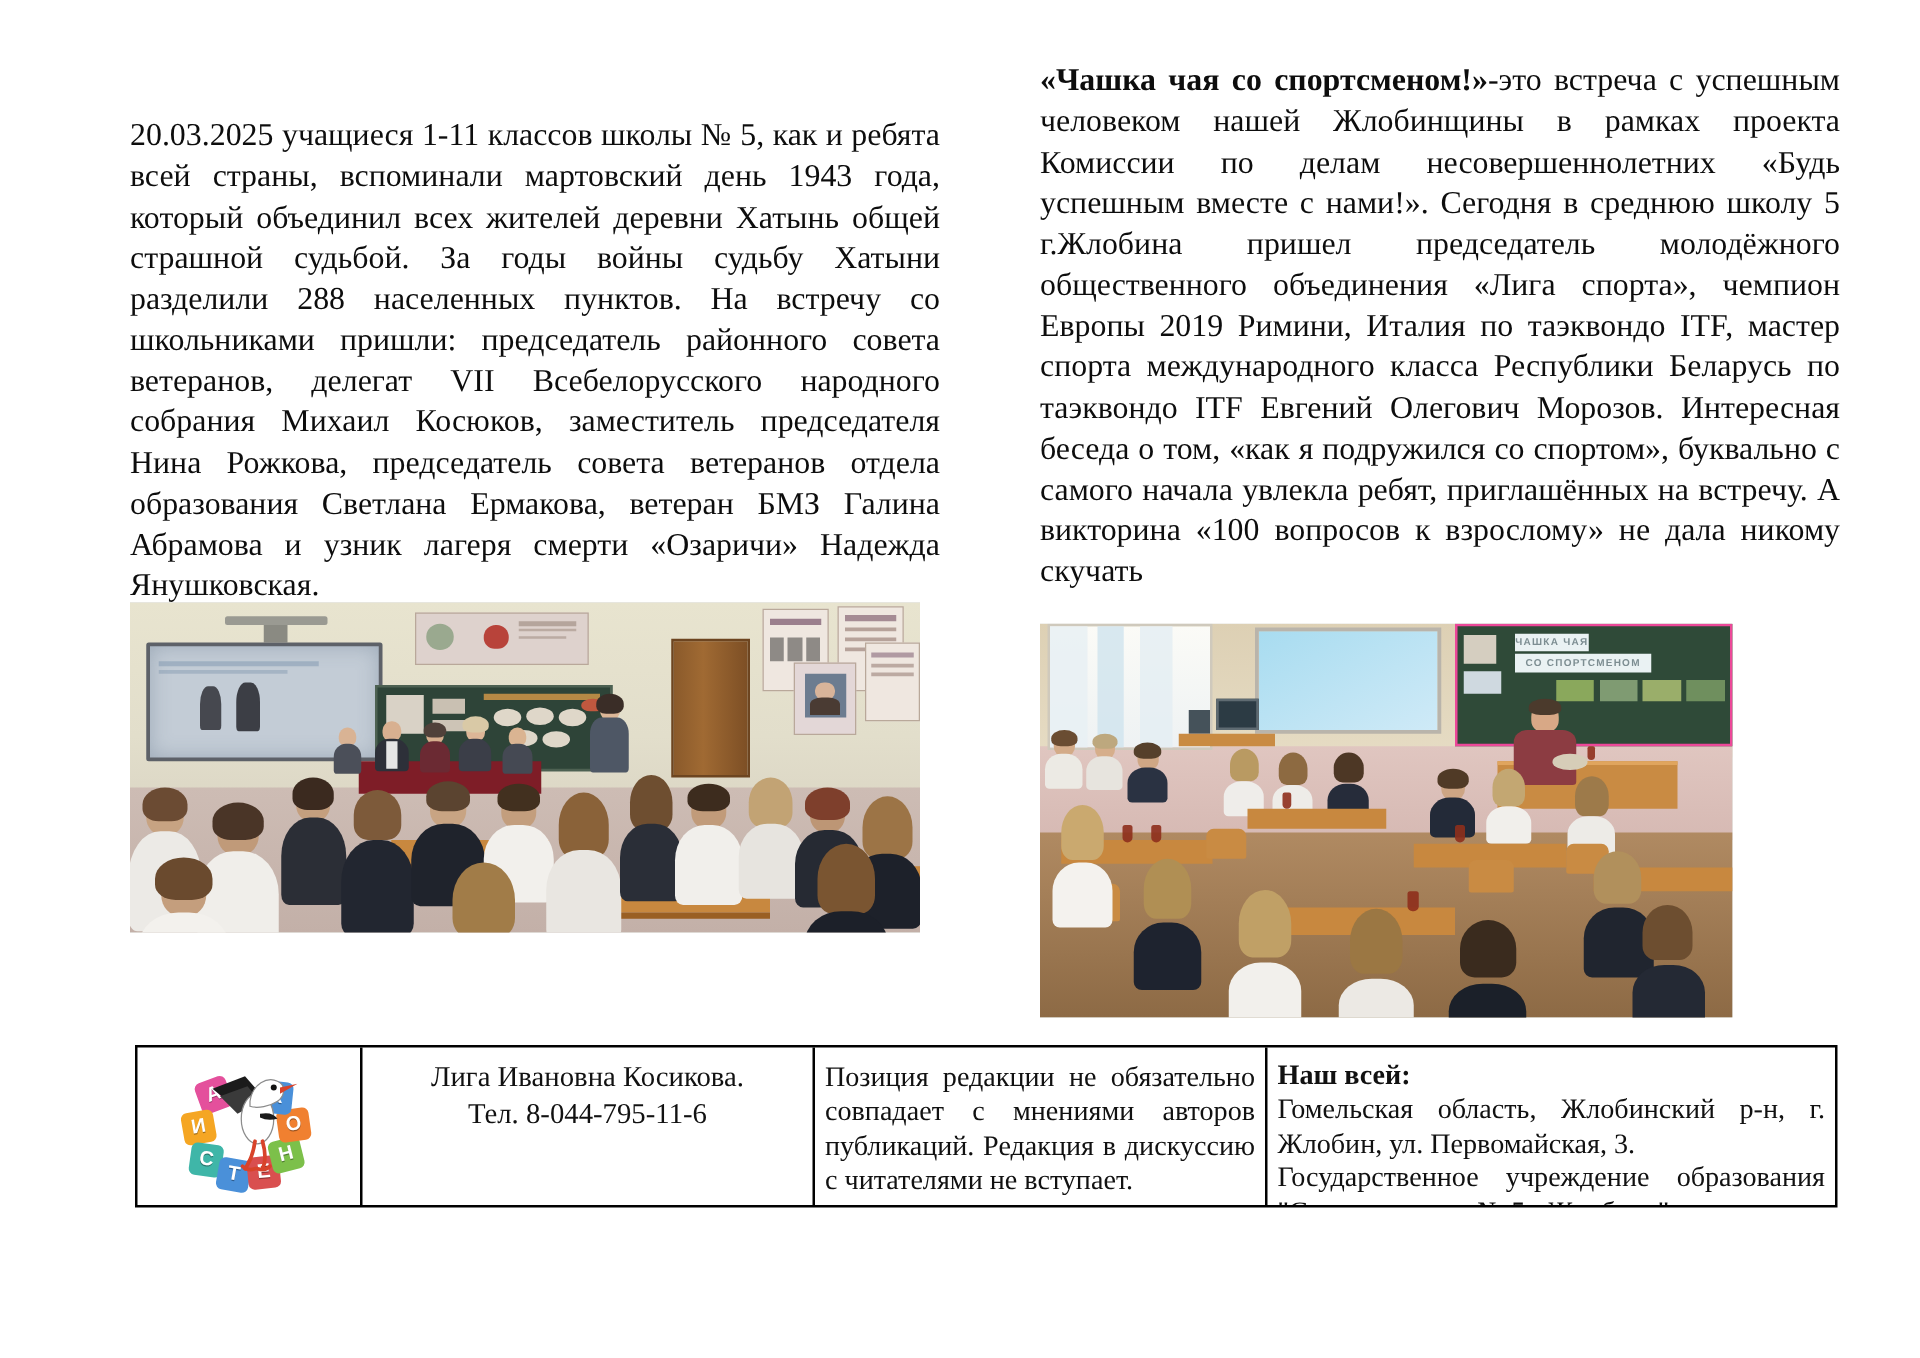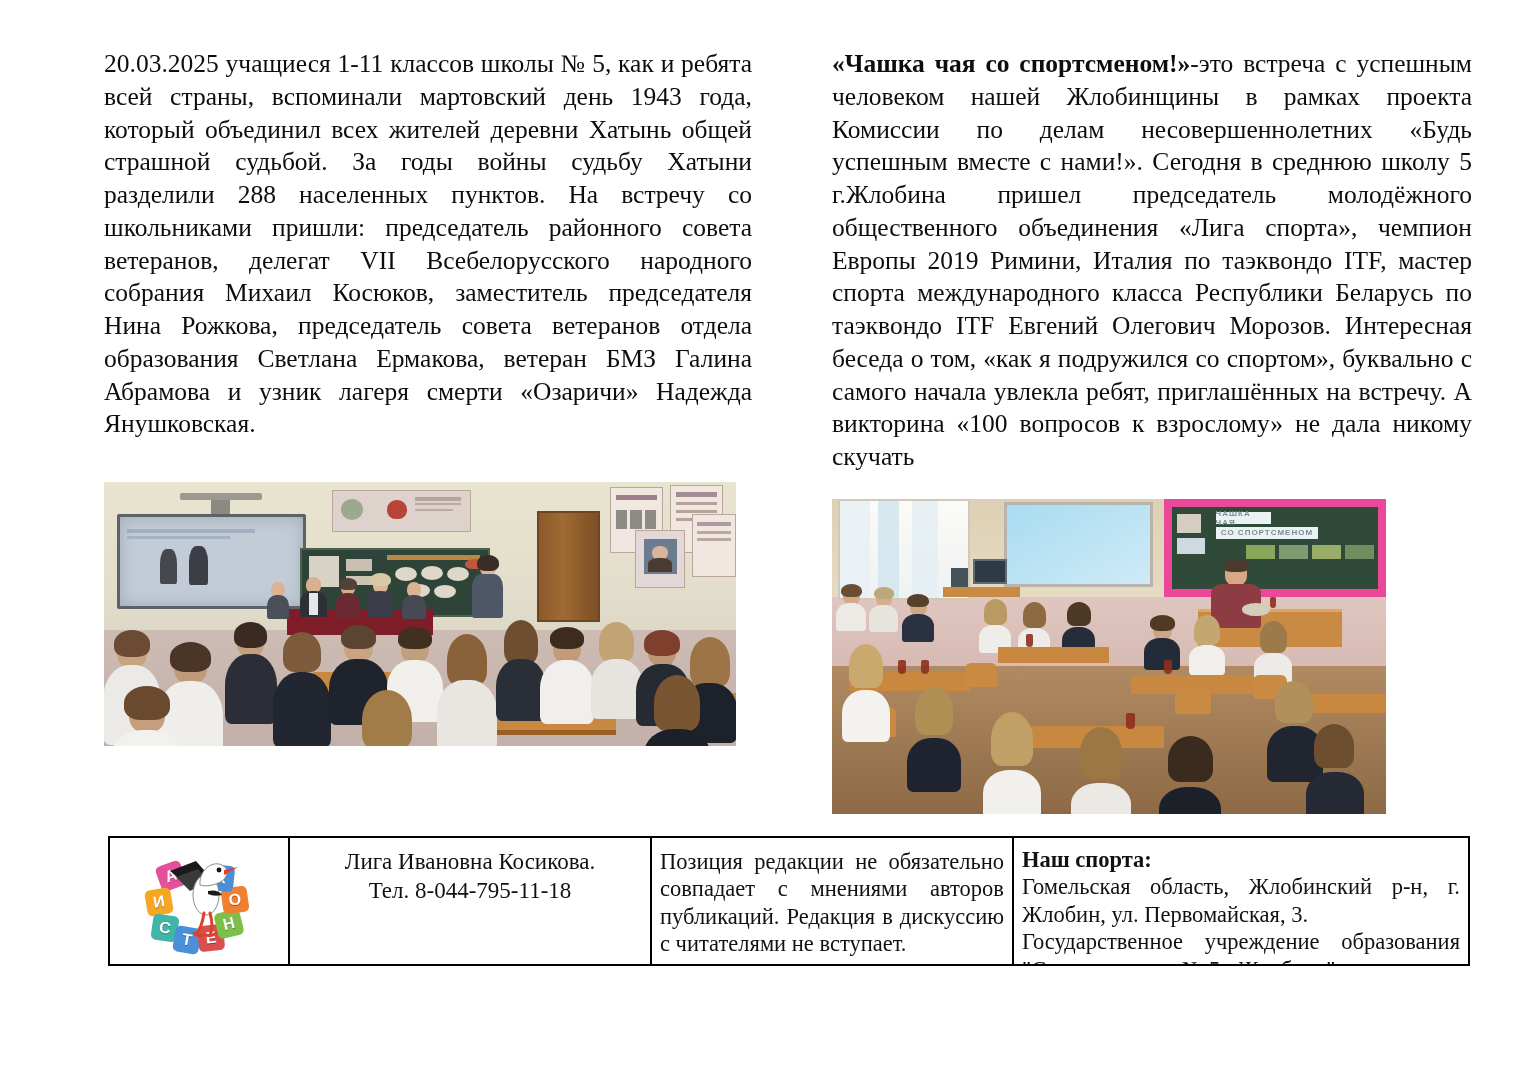--- a/index.html
+++ b/index.html
@@ -22,21 +22,21 @@
     position: absolute;
     top: 48px;
     font-size: 25.5px;
     line-height: 1.285;
     text-align: justify;
     text-justify: inter-word;
     color: #0d0d0d;
     -webkit-hyphens: none;
     hyphens: none;
   }
-  .col-left  { left: 104px; width: 648px; }
+  .col-left  { left: 104px; width: 648px; margin-top: 44px; }
   .col-right { left: 832px; width: 640px; }
   .col p { margin: 0; }
   .bold-lead { font-weight: bold; }
 
   
   .photo {
     position: absolute;
     overflow: hidden;
     background: #cfcfc8;
   }
@@ -298,21 +298,21 @@
         <div style="position:absolute;left:30%;top:0;width:16%;height:100%;background:#cfe4ee;opacity:.8;"></div>
         <div style="position:absolute;left:56%;top:0;width:20%;height:100%;background:#e4eef2;opacity:.8;"></div>
       </div>
 
       <div style="position:absolute;left:31%;top:1%;width:27%;height:27%;background:linear-gradient(150deg,#a8dcf0,#cfeaf7);border:3px solid #b9b4ab;"></div>
 
       <div style="position:absolute;left:25.5%;top:19%;width:6%;height:8%;background:#2c3b44;border:2px solid #5f6b72;"></div>
       <div style="position:absolute;left:21.5%;top:22%;width:3%;height:6%;background:#45525a;"></div>
       <div style="position:absolute;left:20%;top:28%;width:14%;height:3%;background:#c98b43;"></div>
 
-      <div style="position:absolute;left:60%;top:0;width:40%;height:31%;background:#2f4a38;border:8px solid #ec4899;">
+      <div style="position:absolute;left:60%;top:0;width:40%;height:31%;background:#2f4a38;border:2px solid #ec4899;">
         <div style="position:absolute;left:2%;top:8%;width:12%;height:24%;background:#d5cec0;"></div>
         <div style="position:absolute;left:2%;top:38%;width:14%;height:20%;background:#cfd9e0;"></div>
         <div style="position:absolute;left:21%;top:6%;width:27%;height:15%;background:#eaf2f3;display:flex;align-items:center;justify-content:center;font-family:'Liberation Sans',sans-serif;font-size:8px;font-weight:bold;color:#7d8e92;letter-spacing:1px;">ЧАШКА    ЧАЯ</div>
         <div style="position:absolute;left:21%;top:24%;width:50%;height:15%;background:#eaf2f3;display:flex;align-items:center;justify-content:center;font-family:'Liberation Sans',sans-serif;font-size:8px;font-weight:bold;color:#7d8e92;letter-spacing:1px;">СО  СПОРТСМЕНОМ</div>
         <div style="position:absolute;left:36%;top:46%;width:14%;height:18%;background:#8aa85c;"></div>
         <div style="position:absolute;left:52%;top:46%;width:14%;height:18%;background:#7f9b72;"></div>
         <div style="position:absolute;left:68%;top:46%;width:14%;height:18%;background:#9aae6a;"></div>
         <div style="position:absolute;left:84%;top:46%;width:14%;height:18%;background:#6f8f5e;"></div>
       </div>
 
@@ -451,28 +451,28 @@
           <path d="M38 58 q-2 14 -8 22" stroke="#d8432a" stroke-width="3" fill="none" stroke-linecap="round"></path>
           <path d="M44 58 q4 14 0 22" stroke="#d8432a" stroke-width="3" fill="none" stroke-linecap="round"></path>
           <path d="M28 78 q4 4 10 2" stroke="#d8432a" stroke-width="3" fill="none" stroke-linecap="round"></path>
           <path d="M40 80 q6 2 10 -2" stroke="#d8432a" stroke-width="3" fill="none" stroke-linecap="round"></path>
         </svg>
       </div>
     </div>
 
     <div class="fcell fcell-editor">
       <div>Лига Ивановна Косикова.</div>
-      <div>Тел. 8-044-795-11-18</div>
+      <div>Тел. 8-044-795-11-6</div>
     </div>
 
     <div class="fcell fcell-note">
       <div>Позиция редакции не обязательно совпадает с мнениями авторов публикаций. Редакция в дискуссию с читателями не вступает.</div>
     </div>
 
     <div class="fcell fcell-addr">
-      <span class="addr-title">Наш спорта:</span>
+      <span class="addr-title">Наш всей:</span>
       <div>Гомельская область, Жлобинский р-н, г. Жлобин, ул. Первомайская, 3.</div>
       <div>Государственное учреждение образования "Средняя школа № 5 г.Жлобина".</div>
     </div>
 
   </div>
 
 </div>
 
 </body></html>

